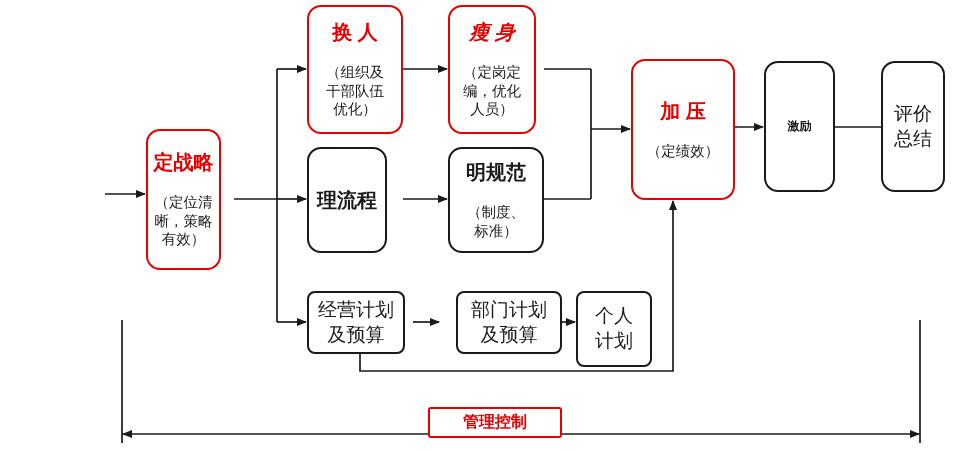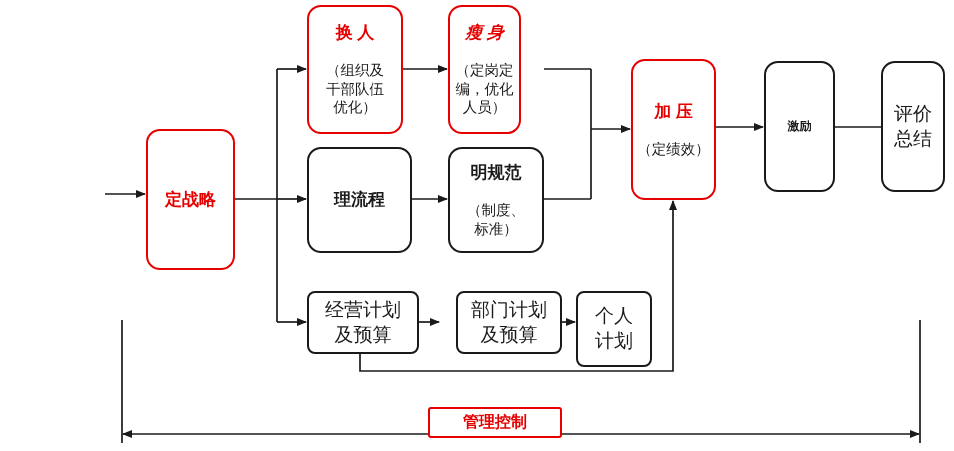--- a/index.html
+++ b/index.html
@@ -22,21 +22,21 @@
     display: flex;
     flex-direction: column;
     align-items: center;
     justify-content: center;
     text-align: center;
     padding: 2px;
   }
   .node.red { border-color: #e60000; }
   .node.small { border-width: 2px; border-radius: 8px; }
   .node.ctrl { border-radius: 3px; border-width: 2.2px; z-index: 3; }
-  .title { font-weight: bold; font-size: 17px; line-height: 1.25; color: #1a1a1a; white-space: pre-line; }
+  .title { font-weight: bold; font-size: 20px; line-height: 1.25; color: #1a1a1a; white-space: pre-line; }
   .title.red-t { color: #e60000; }
   .title.italic { font-style: italic; }
   .subtitle { font-size: 14.5px; line-height: 1.28; color: #1a1a1a; white-space: pre-line; margin-top: 18px; }
   .plain { font-size: 19px; line-height: 1.3; color: #1a1a1a; white-space: pre-line; }
   .plain.bold { font-weight: bold; font-size: 12px; }
   .ctrl-label { font-weight: bold; font-size: 16px; color: #e60000; }
 </style>
 </head>
 <body>
 
@@ -74,64 +74,67 @@
       <path d="M716,127 H763" marker-end="url(#arr)"></path>
       <path d="M835,127 H881"></path>
 
       <path d="M122,320 V443"></path>
       <path d="M920,320 V443"></path>
       <path d="M123,434 H919" marker-start="url(#arr)" marker-end="url(#arr)"></path>
     </g>
   </svg>
 
 
-  <div class="node red" style="left:146px;top:129px;width:89px;height:141px">
+  <div class="node red" style="left:146px;top:129px;width:75px;height:141px">
     <div class="title red-t">定战略</div>
+    <div class="subtitle">（定位清
+晰，策略
+有效）</div>
   </div>
 
   <div class="node red" style="left:307px;top:5px;width:96px;height:129px">
     <div class="title red-t">换 人</div>
     <div class="subtitle">（组织及
 干部队伍
 优化）</div>
   </div>
 
-  <div class="node red" style="left:448px;top:5px;width:73px;height:129px">
+  <div class="node red" style="left:448px;top:5px;width:88px;height:129px">
     <div class="title red-t italic">瘦 身</div>
     <div class="subtitle">（定岗定
 编，优化
 人员）</div>
   </div>
 
-  <div class="node" style="left:307px;top:147px;width:105px;height:106px">
+  <div class="node" style="left:307px;top:147px;width:80px;height:106px">
     <div class="title">理流程</div>
   </div>
 
   <div class="node" style="left:448px;top:147px;width:96px;height:106px">
     <div class="title">明规范</div>
     <div class="subtitle">（制度、
 标准）</div>
   </div>
 
-  <div class="node small" style="left:307px;top:291px;width:112px;height:63px">
+  <div class="node small" style="left:307px;top:291px;width:98px;height:63px">
     <div class="plain">经营计划
 及预算</div>
   </div>
 
   <div class="node small" style="left:456px;top:291px;width:106px;height:63px">
     <div class="plain">部门计划
 及预算</div>
   </div>
 
   <div class="node small" style="left:576px;top:291px;width:76px;height:76px">
     <div class="plain">个人
 计划</div>
   </div>
 
-  <div class="node red" style="left:631px;top:59px;width:85px;height:141px">
+  <div class="node red" style="left:631px;top:59px;width:104px;height:141px">
     <div class="title red-t">加 压</div>
     <div class="subtitle">（定绩效）</div>
   </div>
 
   <div class="node" style="left:764px;top:61px;width:71px;height:131px">
     <div class="plain bold">激励</div>
   </div>
 
   <div class="node" style="left:881px;top:61px;width:64px;height:131px">
     <div class="plain">评价

